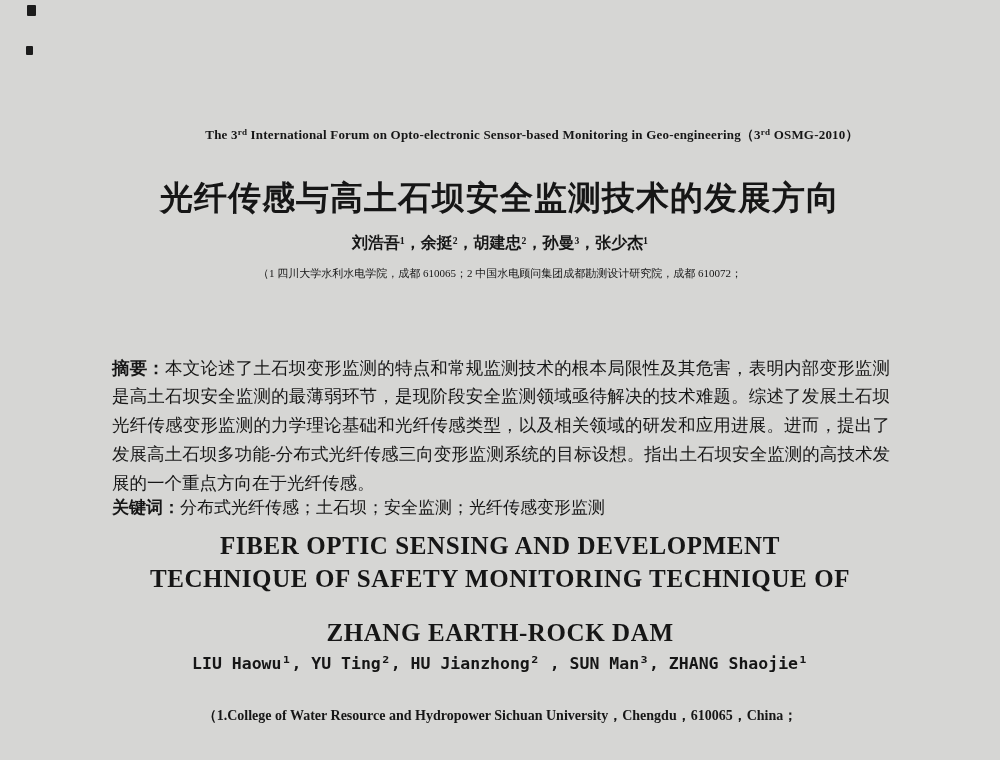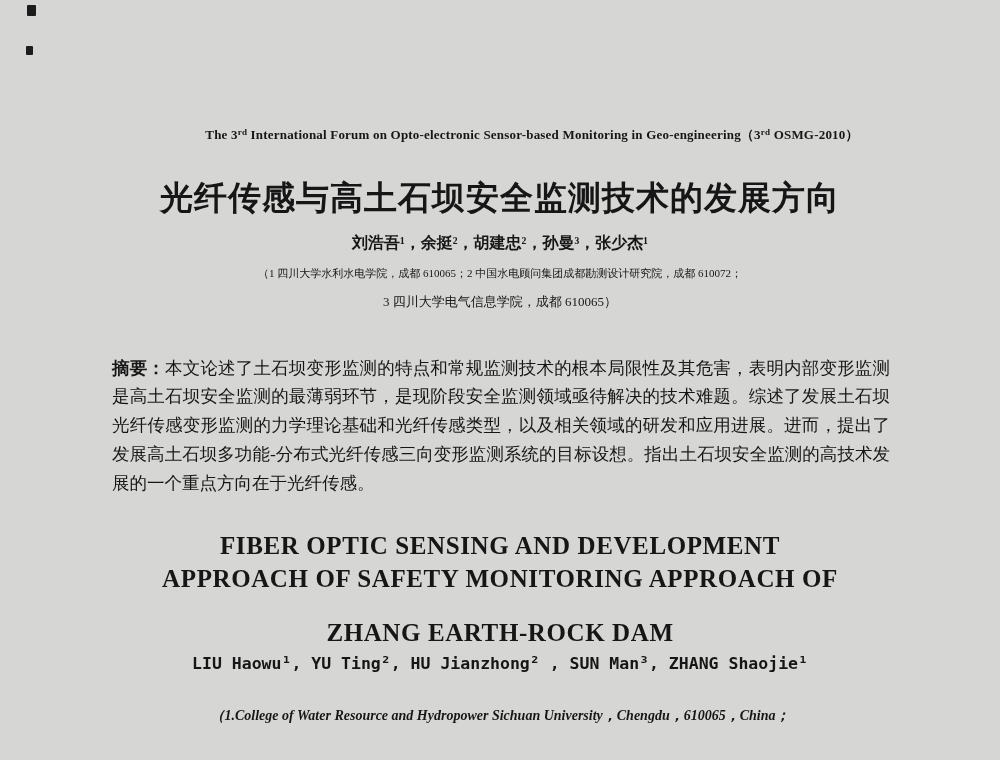--- a/index.html
+++ b/index.html
@@ -60,21 +60,21 @@
   .title-en-2 { top:565px; }
   .title-en-3 { top:619px; }
 
   .authors-en {
     top:654px;
     font-size:16.5px;
     font-weight:600;
     font-family:"DejaVu Sans Mono", monospace;
   }
 
-  .affil-en { font-size:14px; font-weight:bold; font-style:italic; }
+  .affil-en { font-size:14px; font-weight:bold; }
   .affil-en-1 { top:707px; }
   .affil-en-2 { top:734px; }
 
   .artifact { position:absolute; background:#1c1c1c; border-radius:1px; }
   .artifact-1 { left:27px; top:5px;  width:9px; height:11px; }
   .artifact-2 { left:26px; top:46px; width:7px; height:9px; }
 </style>
 </head>
 <body>
 
@@ -83,26 +83,26 @@
   <div class="artifact artifact-1"></div>
   <div class="artifact artifact-2"></div>
 
   <div class="centered conference"><span>The 3</span><span class="sup">rd</span><span> International Forum on Opto-electronic Sensor-based Monitoring in Geo-engineering（3</span><span class="sup">rd</span><span> OSMG-2010）</span></div>
 
   <div class="centered title-zh">光纤传感与高土石坝安全监测技术的发展方向</div>
 
   <div class="centered authors-zh">刘浩吾¹，余挺²，胡建忠²，孙曼³，张少杰¹</div>
 
   <div class="centered affil-zh-1">（1 四川大学水利水电学院，成都 610065；2 中国水电顾问集团成都勘测设计研究院，成都 610072；</div>
-  <div class="centered affil-zh-2">3 四川大学电气信息学院，成都 610065）</div>
 
   <p class="abstract"><span class="label">摘要：</span><span>本文论述了土石坝变形监测的特点和常规监测技术的根本局限性及其危害，表明内部变形监测是高土石坝安全监测的最薄弱环节，是现阶段安全监测领域亟待解决的技术难题。综述了发展土石坝光纤传感变形监测的力学理论基础和光纤传感类型，以及相关领域的研发和应用进展。进而，提出了发展高土石坝多功能-分布式光纤传感三向变形监测系统的目标设想。指出土石坝安全监测的高技术发展的一个重点方向在于光纤传感。</span></p>
 
+  <p class="keywords"><span class="label">关键词：</span><span>分布式光纤传感；土石坝；安全监测；光纤传感变形监测</span></p>
 
   <div class="centered title-en title-en-1">FIBER OPTIC SENSING AND DEVELOPMENT</div>
-  <div class="centered title-en title-en-2">APPROACH OF SAFETY MONITORING APPROACH OF</div>
+  <div class="centered title-en title-en-2">TECHNIQUE OF SAFETY MONITORING TECHNIQUE OF</div>
   <div class="centered title-en title-en-3">ZHANG EARTH-ROCK DAM</div>
 
   <div class="centered authors-en">LIU Haowu¹, YU Ting², HU Jianzhong² , SUN Man³, ZHANG Shaojie¹</div>
 
   <div class="centered affil-en affil-en-1">（1.College of Water Resource and Hydropower Sichuan University，Chengdu，610065，China；</div>
 
 </div>
 
 </body></html>

